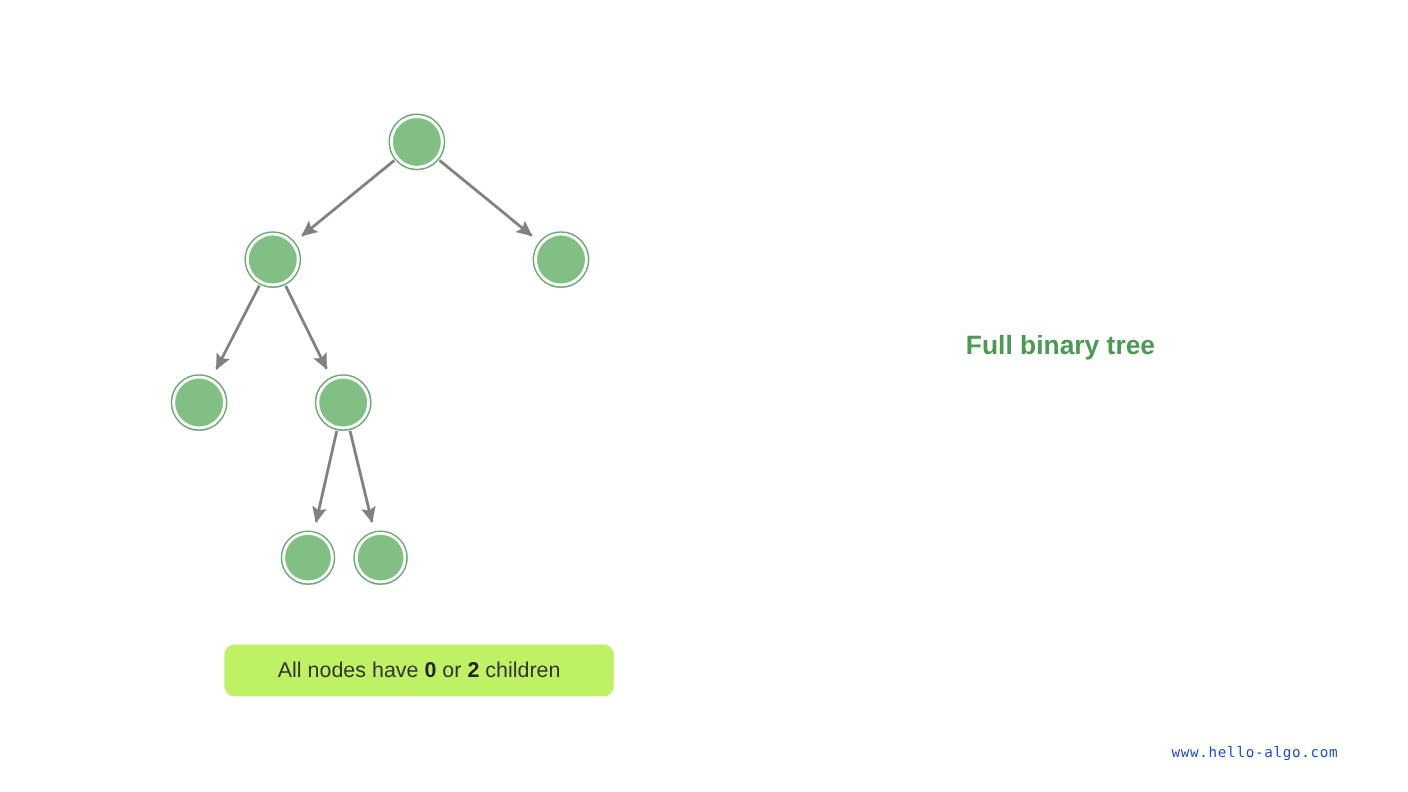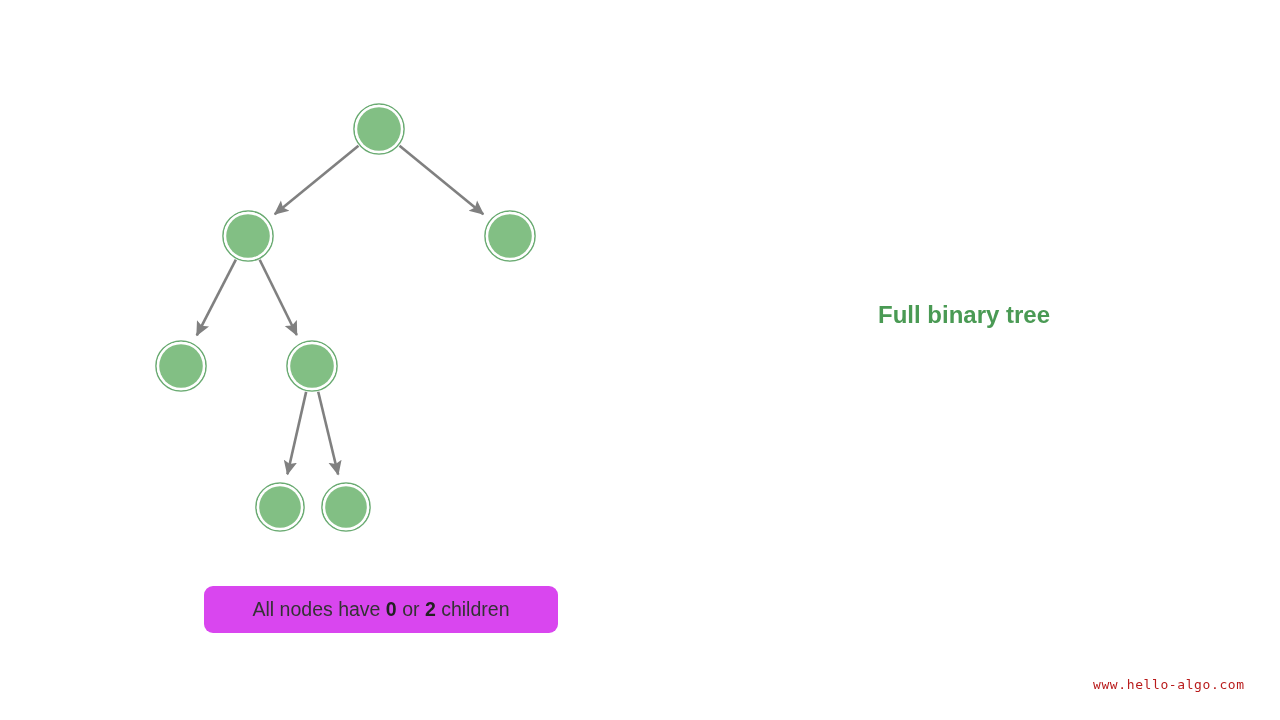--- a/index.html
+++ b/index.html
@@ -37,42 +37,42 @@
     letter-spacing: 0px;
     white-space: nowrap;
     font-family: "Liberation Sans", sans-serif;
   }
   .caption-pill {
     position: absolute;
     left: 204px;
     top: 586px;
     width: 354px;
     height: 47px;
-    background: #d946ef;
+    background: #bef264;
     border-radius: 9px;
     display: flex;
     align-items: center;
     justify-content: center;
   }
   .caption-text {
     font-size: 19.5px;
     color: #333333;
     white-space: nowrap;
     font-family: "Liberation Sans", sans-serif;
   }
   .caption-text b {
     font-weight: bold;
     color: #222222;
   }
   .watermark {
     position: absolute;
-    left: 1093px;
+    left: 1065px;
     top: 677px;
     font-size: 13px;
-    color: #b91c1c;
+    color: #1d4ed8;
     letter-spacing: 0.6px;
     font-family: "DejaVu Sans Mono", monospace;
     white-space: nowrap;
   }
 </style>
 </head>
 <body>
 
 <div id="stage">
 

